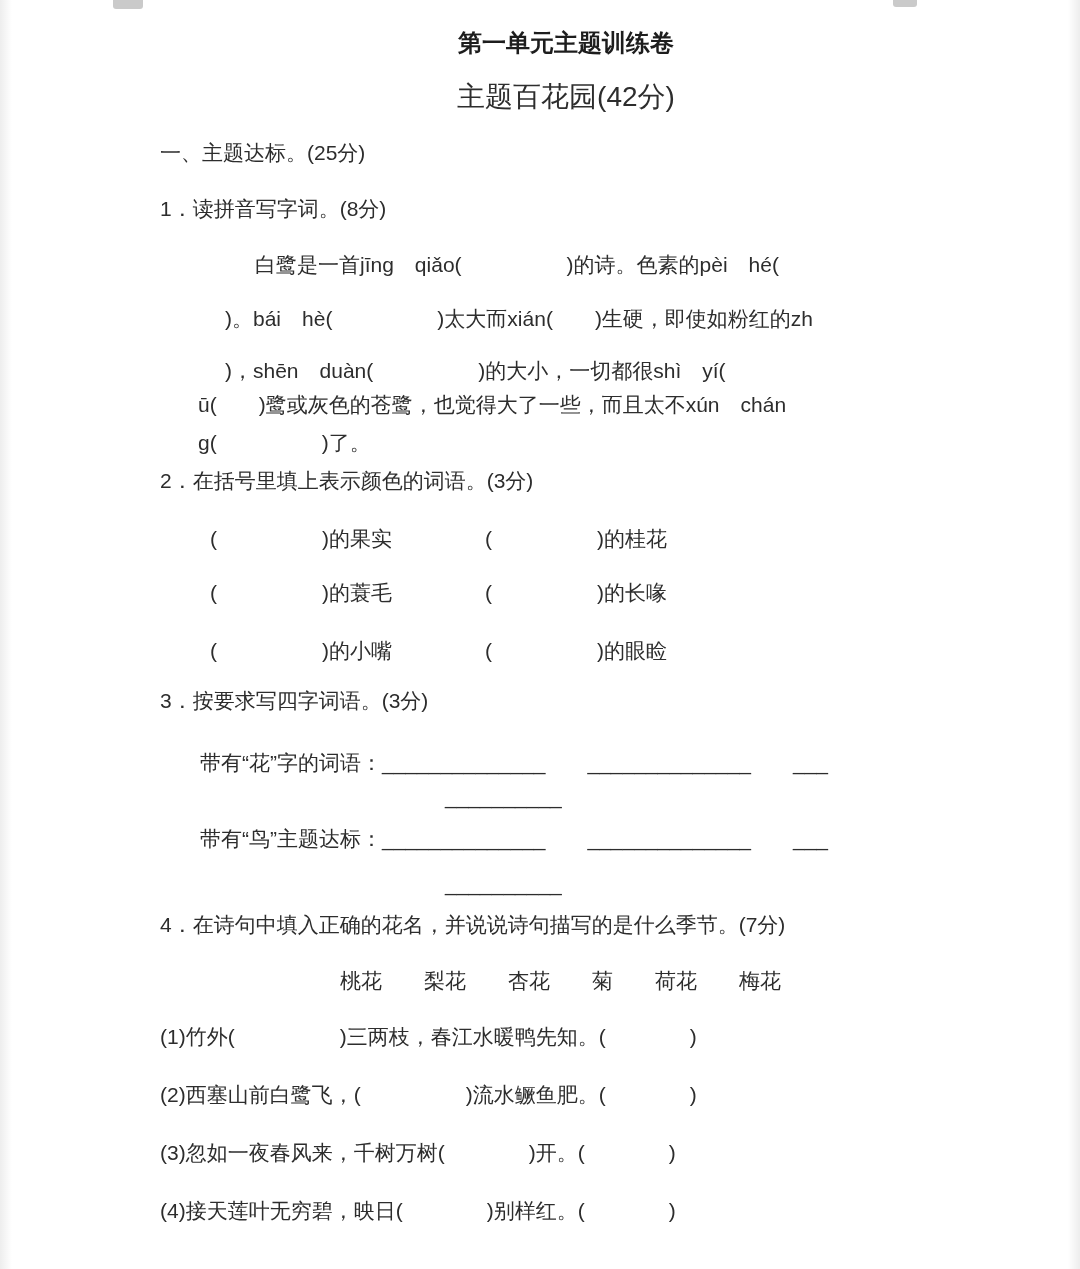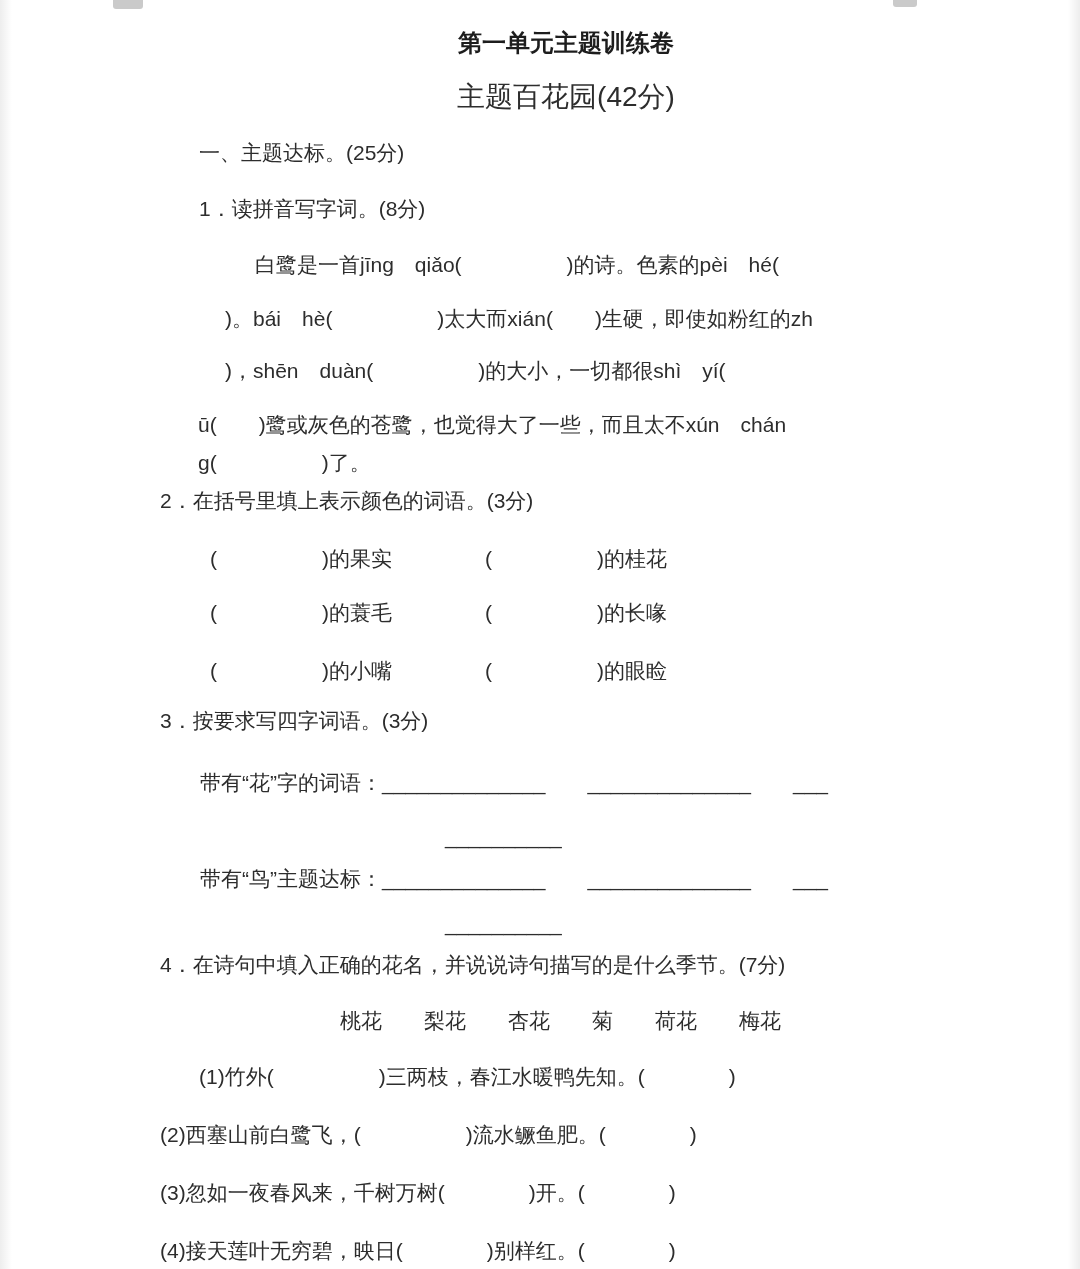--- a/index.html
+++ b/index.html
@@ -62,25 +62,25 @@
     line-height: 30px;
     white-space: pre;
   }
   .row .cell-left { width: 275px; }
 
   
   .mt8  { margin-top: 8px; }
   .mt11 { margin-top: 11px; }
   .mt12 { margin-top: 12px; }
   .mt15 { margin-top: 15px; }
-  .mt16 { margin-top: 24px; }
+  .mt16 { margin-top: 4px; }
   .mt20 { margin-top: 20px; }
   .mt22 { margin-top: 22px; }
   .mt24 { margin-top: 24px; }
-  .mt26 { margin-top: 26px; margin-left: 39px; }
+  .mt26 { margin-top: 26px; }
   .mt28 { margin-top: 28px; }
   .mt32 { margin-top: 32px; }
 
   
   .ind38  { margin-left: 38px; }
   .ind40  { margin-left: 40px; }
   .ind50  { margin-left: 50px; }
   .ind65  { margin-left: 65px; }
   .ind95  { margin-left: 95px; }
   .ind180 { margin-left: 180px; }

